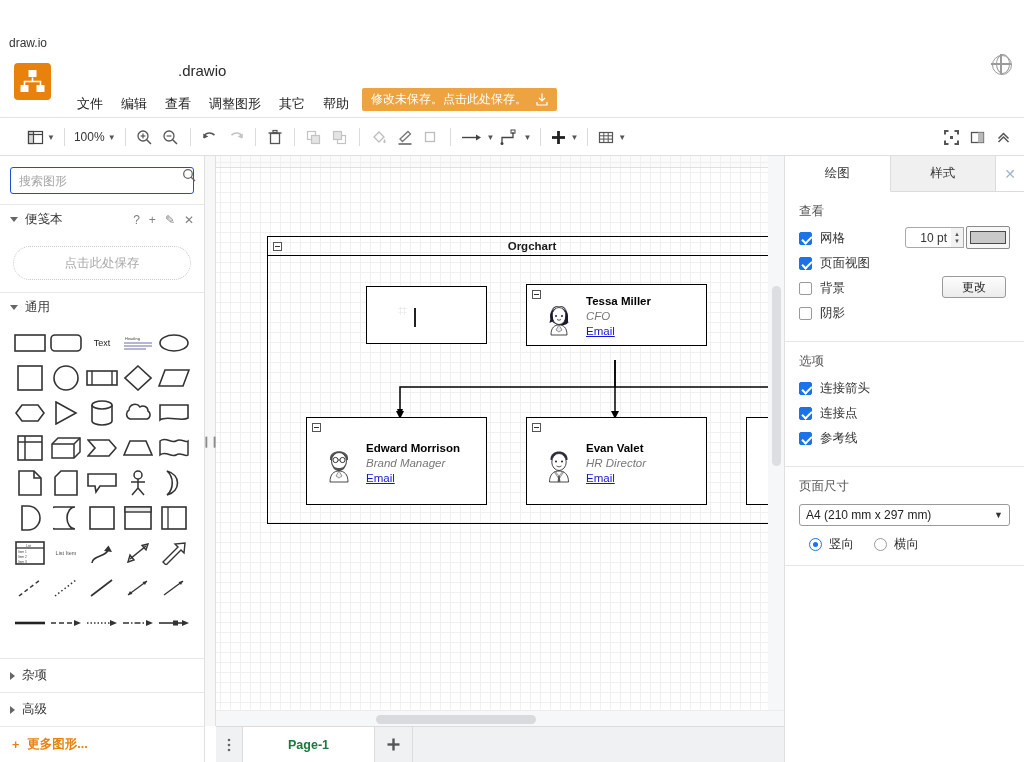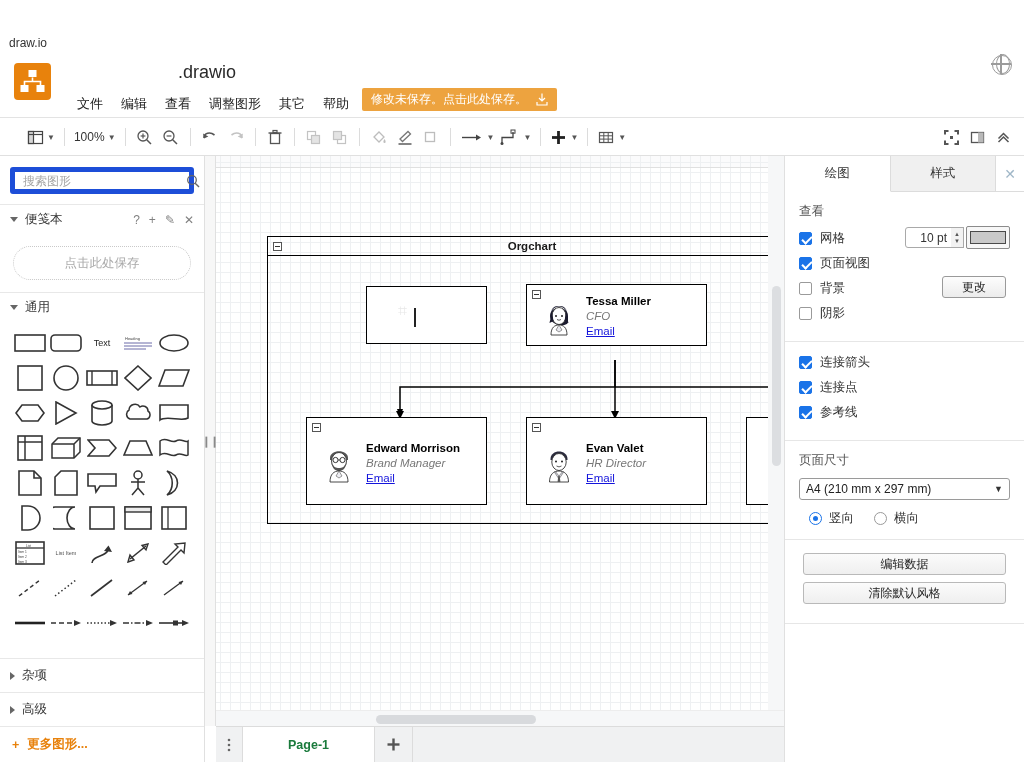--- a/index.html
+++ b/index.html
@@ -57,21 +57,21 @@
   .apphead {
     position:absolute; left:0; top:54px; width:1024px; height:64px;
     background:#fff; border-bottom:1px solid #e3e3e3;
   }
   .logo {
     position:absolute; left:14px; top:9px; width:37px; height:37px;
     background:#E8820C; border-radius:4px;
   }
   .logo svg{ position:absolute; left:6px; top:6px; }
   .doctitle {
-    position:absolute; left:178px; top:62px; font-size:18px; color:#2a2a2a;
+    position:absolute; left:178px; top:62px; font-size:15px; color:#2a2a2a;
   }
   .menubar { position:absolute; left:68px; top:92px; display:flex; gap:0px; }
   .menu-item {
     font-size:13px; color:#222; padding:3px 9px; cursor:default; white-space:nowrap;
   }
   .unsaved {
     position:absolute; left:362px; top:88px; height:23px;
     background:#eda33f; color:#fff; font-size:12px;
     display:flex; align-items:center; gap:9px; padding:0 9px; border-radius:2px;
     white-space:nowrap;
@@ -93,22 +93,22 @@
   .zoomlbl{ font-size:12px; color:#333; }
   .tb-right{ margin-left:auto; display:flex; align-items:center; padding-right:8px; }
 
   
   .leftpanel {
     position:absolute; left:0; top:156px; width:205px; height:606px;
     background:#fff; border-right:1px solid #e0e0e0; overflow:hidden;
   }
   .searchwrap{ padding:11px 10px 10px 10px; }
   .searchbox{
-    position:relative; height:27px; border:5px solid #1d4ed8; border-radius:3px;
-    display:flex; align-items:center; background:#fff;
+    position:relative; height:27px; border:1px solid #1d4ed8; border-radius:3px;
+    display:flex; background:#fff;
   }
   .searchbox input{
     border:0; outline:0; flex:1; font-size:12px; padding:0 8px;
     font-family:"Liberation Sans", sans-serif; color:#333; background:transparent;
   }
   .searchbox input::placeholder{ color:#a5a5a5; }
   .s-ico{ margin-right:8px; color:#666; }
   .sect-head{
     height:30px; display:flex; align-items:center; padding:0 10px;
     border-top:1px solid #e8e8e8; font-size:12.5px; color:#333;
@@ -935,20 +935,21 @@
         <div class="btn-change" style="top:-3px;">更改</div>
       </div>
 
       <div class="crow">
         <div class="cb"></div>
         <div class="ctext">阴影</div>
       </div>
     </div>
 
     <div class="rsect">
+      <div class="rlabel">选项</div>
       <div class="crow">
         <div class="cb on"></div>
         <div class="ctext">连接箭头</div>
       </div>
       <div class="crow">
         <div class="cb on"></div>
         <div class="ctext">连接点</div>
       </div>
       <div class="crow">
         <div class="cb on"></div>
@@ -969,24 +970,20 @@
           <span class="rdot on"></span>
           <span>竖向</span>
         </div>
         <div class="rb">
           <span class="rdot"></span>
           <span>横向</span>
         </div>
       </div>
     </div>
 
-    <div class="rsect" style="padding-top:13px;">
-      <div class="wbtn">编辑数据</div>
-      <div class="wbtn">清除默认风格</div>
-    </div>
   </div>
 
   <div class="bottombar">
     <div class="dots">
       <svg width="4" height="16" viewBox="0 0 4 16">
           <circle cx="2" cy="3" r="1.3" fill="#666"></circle>
           <circle cx="2" cy="8" r="1.3" fill="#666"></circle>
           <circle cx="2" cy="13" r="1.3" fill="#666"></circle>
         </svg>
     </div>

